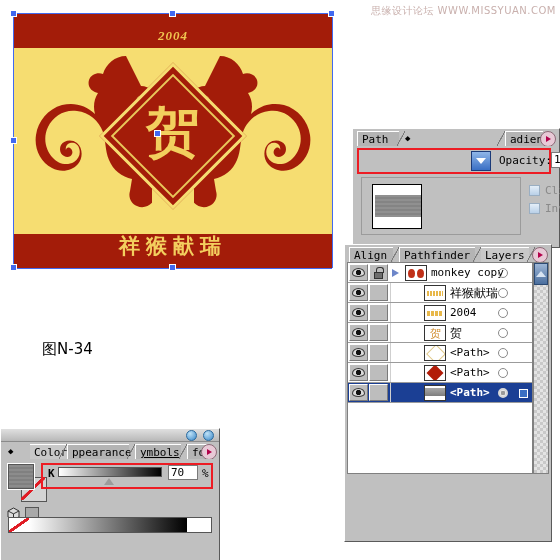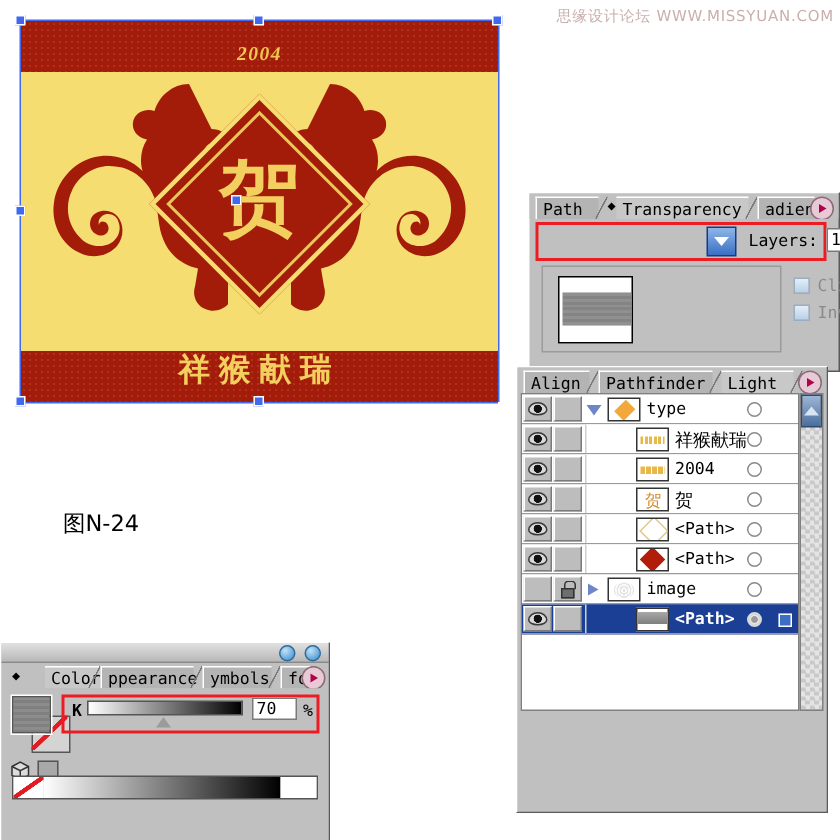--- a/index.html
+++ b/index.html
@@ -352,81 +352,83 @@
   <div class="anchor" style="left:-4px;top:-4px;"></div>
   <div class="anchor" style="left:155px;top:-4px;"></div>
   <div class="anchor" style="left:314px;top:-4px;"></div>
   <div class="anchor" style="left:-4px;top:123px;"></div>
   <div class="anchor" style="left:-4px;top:250px;"></div>
   <div class="anchor" style="left:155px;top:250px;"></div>
   <div class="anchor" style="left:140px;top:116px;"></div>
 </div>
 
 <div class="watermark">思缘设计论坛 WWW.MISSYUAN.COM</div>
-<div class="caption">图N-24</div>
+<div class="caption">图N-34</div>
 
 <div class="panel" id="transparency-panel">
   <div class="tabrow">
     <div class="tab inactive" style="left:4px;width:42px;">Path</div>
     <div class="tabslash" style="left:44px;"></div>
     <div class="sortglyph" style="left:52px;top:5px;">◆</div>
-    <div class="tab active" style="left:58px;width:88px;">Transparency</div>
     <div class="tabslash" style="left:144px;"></div>
     <div class="tab inactive" style="left:152px;width:38px;">adient</div>
     <div class="tab-arrowbtn">
         <div class="tri"></div>
       </div>
   </div>
 
   <div id="trans-redbox"></div>
 
   <div class="blend-arrow">
     <div class="tri"></div>
   </div>
 
-  <div class="opacity-label">Layers:</div>
+  <div class="opacity-label">Opacity:</div>
   <div class="opacity-val">100</div>
 
   <div class="thumb-area">
     <div class="thumb-box">
       <div class="thumb-grad"></div>
     </div>
   </div>
 
   <div class="chk" style="left:176px;top:56px;"></div>
   <div class="chklabel" style="left:192px;top:55px;">Clip</div>
   <div class="chk" style="left:176px;top:74px;"></div>
   <div class="chklabel" style="left:192px;top:73px;">Invert Mas</div>
 </div>
 
 <div class="panel" id="layers-panel">
   <div class="tabrow">
     <div class="tab inactive" style="left:4px;width:44px;">Align</div>
     <div class="tabslash" style="left:46px;"></div>
     <div class="tab inactive" style="left:54px;width:76px;">Pathfinder</div>
     <div class="tabslash" style="left:128px;"></div>
-    <div class="tab active" style="left:136px;width:48px;">Light</div>
+    <div class="tab active" style="left:136px;width:48px;">Layers</div>
     <div class="tabslash" style="left:182px;"></div>
     <div class="tab-arrowbtn">
         <div class="tri"></div>
       </div>
   </div>
 
   <div class="lay-body">
     <div class="lay-list" id="layer-rows">
         <div class="lrow">
           <div class="visbox">
             <span class="eye"></span>
           </div>
-          <div class="lockbox"></div>
-          <div class="tri-exp tri-down" style="left:43px;"></div>
+          <div class="lockbox">
+            <span class="lock"></span>
+          </div>
+          <div class="tri-exp tri-right" style="left:44px;"></div>
           <div class="lthumb" style="left:57px;background:#fff;">
-            <div style="position:absolute;left:6px;top:2px;width:9px;height:11px;background:#f2a93a;transform:rotate(45deg);"></div>
-          </div>
-          <div class="lname" style="left:83px;">type</div>
+            <div style="position:absolute;left:2px;top:3px;width:7px;height:9px;background:#c03018;border-radius:50%"></div>
+            <div style="position:absolute;left:11px;top:3px;width:7px;height:9px;background:#c03018;border-radius:50%"></div>
+          </div>
+          <div class="lname" style="left:83px;">monkey copy</div>
           <div class="target"></div>
         </div>
         <div class="lrow sub">
           <div class="subline"></div>
           <div class="visbox">
             <span class="eye"></span>
           </div>
           <div class="lockbox"></div>
           <div class="lthumb" style="left:76px;background:#fff;">
             <div style="position:absolute;left:2px;top:5px;width:16px;height:5px;background:repeating-linear-gradient(to right,#e8b84a 0 2px,#fff 2px 3px);"></div>
@@ -473,32 +475,20 @@
         <div class="lrow sub">
           <div class="subline"></div>
           <div class="visbox">
             <span class="eye"></span>
           </div>
           <div class="lockbox"></div>
           <div class="lthumb" style="left:76px;background:#fff;">
             <div style="position:absolute;left:4px;top:1px;width:12px;height:12px;background:#b21c08;transform:rotate(45deg);"></div>
           </div>
           <div class="lname" style="left:102px;">&lt;Path&gt;</div>
-          <div class="target"></div>
-        </div>
-        <div class="lrow">
-          <div class="visbox"></div>
-          <div class="lockbox">
-            <span class="lock"></span>
-          </div>
-          <div class="tri-exp tri-right" style="left:44px;"></div>
-          <div class="lthumb" style="left:57px;background:#fff;">
-            <div style="position:absolute;left:3px;top:2px;width:14px;height:11px;background:repeating-radial-gradient(circle,#e4e4e4 0 1px,#fafafa 1px 2px);border-radius:50%"></div>
-          </div>
-          <div class="lname" style="left:83px;">image</div>
           <div class="target"></div>
         </div>
         <div class="lrow selected sub">
           <div class="subline"></div>
           <div class="visbox">
             <span class="eye"></span>
           </div>
           <div class="lockbox"></div>
           <div class="lthumb" style="left:76px;background:#fff;">
             <div style="position:absolute;left:0;top:2px;width:100%;height:8px;background:linear-gradient(to bottom,#a8a8a8,#7e7e7e)"></div>
@@ -520,21 +510,21 @@
   <div class="titlebar">
     <div class="winbtn" style="right:22px;"></div>
     <div class="winbtn" style="right:5px;"></div>
   </div>
   <div class="tabrow" style="position:absolute;top:13px;left:0;width:100%;">
     <div class="sortglyph" style="left:7px;top:5px;">◆</div>
     <div class="tab active" style="left:29px;width:46px;">Color</div>
     <div class="tabslash" style="left:58px;"></div>
     <div class="tab inactive" style="left:66px;width:62px;">ppearance</div>
     <div class="tabslash" style="left:126px;"></div>
-    <div class="tab inactive" style="left:134px;width:46px;">ymbols</div>
+    <div class="tab inactive" style="left:134px;width:46px;text-decoration:underline;">ymbols</div>
     <div class="tabslash" style="left:178px;"></div>
     <div class="tab inactive" style="left:186px;width:20px;">fo</div>
     <div class="tab-arrowbtn" style="right:2px;">
         <div class="tri"></div>
       </div>
   </div>
 
   <div class="color-body"></div>
 
   <div class="stroke-sw"></div>

